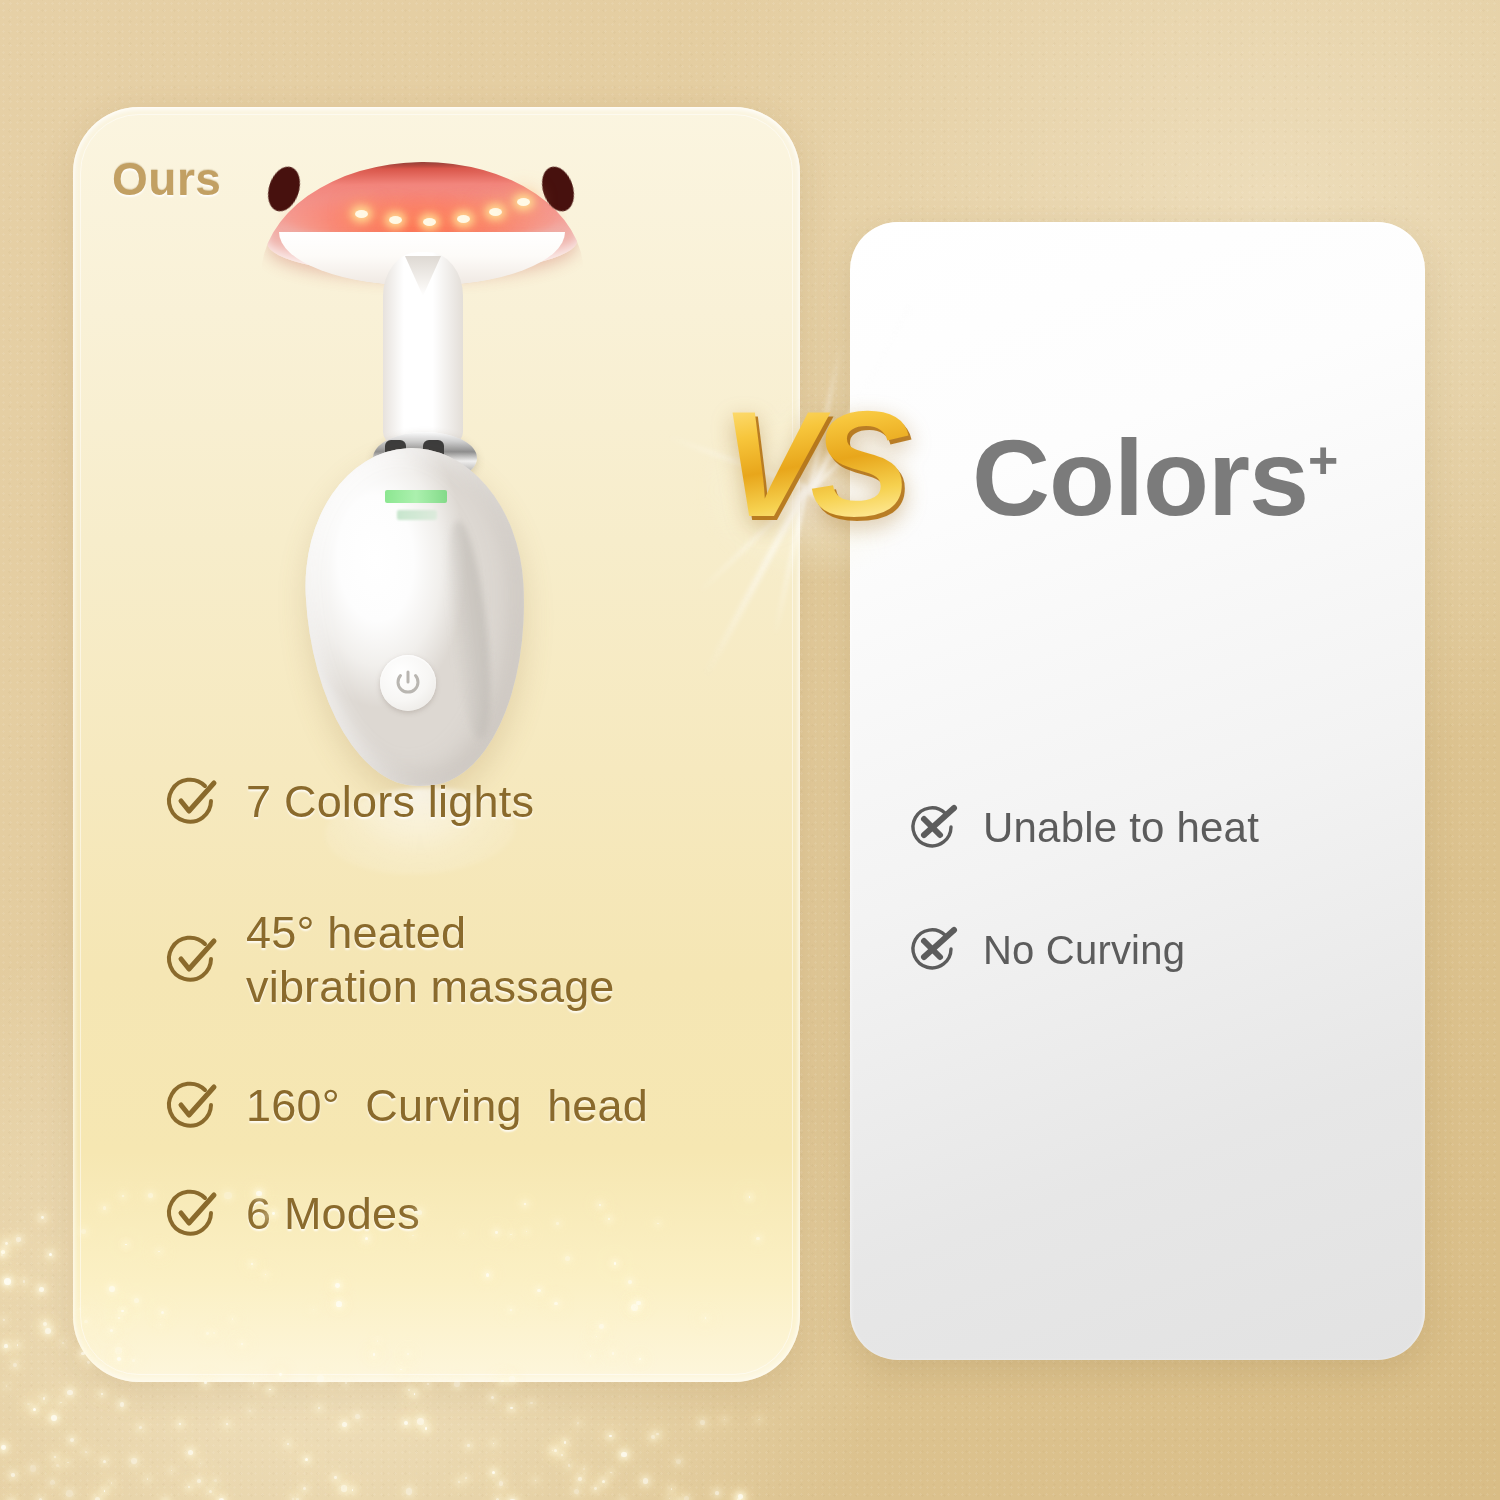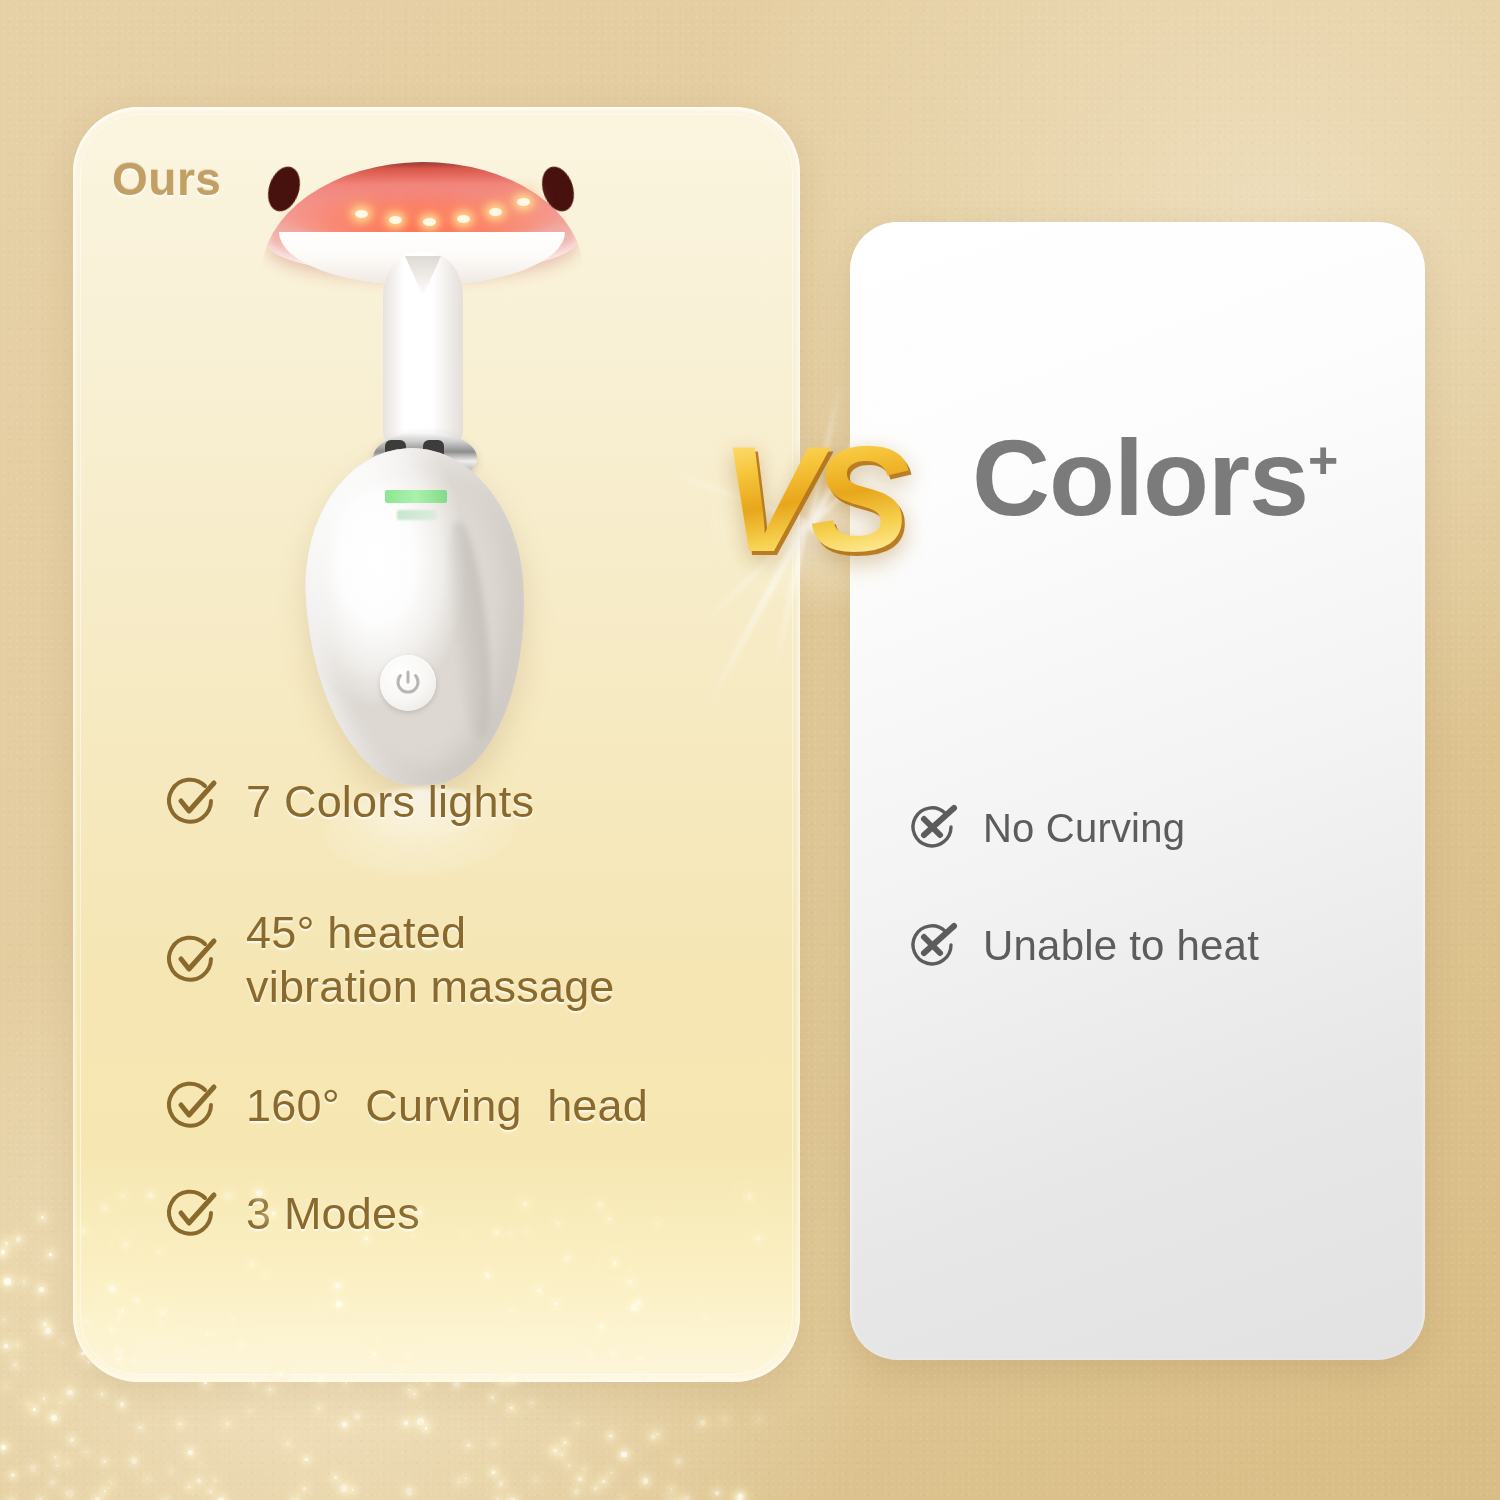--- a/index.html
+++ b/index.html
@@ -159,21 +159,21 @@
   .other-plus{font-size:52px; vertical-align:super; font-weight:bold; letter-spacing:0;}
 
   .list-right{position:absolute; left:905px; top:800px; width:500px;}
   .rrow{display:flex; align-items:center;}
   .rrow .ic{flex:0 0 56px; height:56px; display:flex; align-items:center; justify-content:center;}
   .rrow .tx{font-size:42px; color:#5c5c5c; letter-spacing:.2px; padding-left:22px; white-space:pre;}
   .q1{margin-bottom:66px;} .q2{margin-bottom:66px;} .q3{margin-bottom:62px;}
   .rrow.small .tx{font-size:40px;}
 
   
-  .vs-wrap{position:absolute; left:660px; top:375px; width:300px; height:300px;}
+  .vs-wrap{position:absolute; left:660px; top:340px; width:300px; height:300px;}
   .ray{position:absolute; left:148px; top:150px; transform-origin:0 0; pointer-events:none;}
   .ray i{
     display:block; width:150px; height:4px;
     background:linear-gradient(90deg, rgba(255,255,255,.95) 0%, rgba(255,255,255,.55) 35%, rgba(255,255,255,0) 100%);
     filter:blur(2px); border-radius:3px;
   }
   .ray.long i{width:215px; height:6px;}
   .vs-text{
     position:absolute; left:0; top:38px; width:300px; text-align:center;
     font-size:150px; font-weight:bold; font-style:italic; letter-spacing:-10px;
@@ -261,52 +261,52 @@
     <span class="tx">160°  Curving  head</span>
   </div>
 
   <div class="row">
     <span class="ic">
       <svg width="56" height="56" viewBox="0 0 56 56">
         <path d="M41 12 A21 21 0 1 0 47 27" stroke="#8a6a2c" stroke-width="4" fill="none" stroke-linecap="round"></path>
         <path d="M17 27 L25 37 L50 9" stroke="#8a6a2c" stroke-width="5" fill="none" stroke-linecap="round" stroke-linejoin="round"></path>
       </svg>
     </span>
-    <span class="tx">3 Modes</span>
+    <span class="tx">6 Modes</span>
   </div>
 
 </div>
 
 <div class="panel-right"></div>
 
 <div class="other-title"><span>Colors</span><span class="other-plus">+</span></div>
 
 <div class="list-right">
 
+
+  <div class="rrow q2">
+    <span class="ic">
+      <svg width="52" height="52" viewBox="0 0 52 52">
+        <path d="M38 11 A19 19 0 1 0 44 25" stroke="#5c5c5c" stroke-width="3.4" fill="none" stroke-linecap="round"></path>
+        <path d="M17 17 L33 33" stroke="#5c5c5c" stroke-width="6" fill="none" stroke-linecap="round"></path>
+        <path d="M17 33 L47 6" stroke="#5c5c5c" stroke-width="6" fill="none" stroke-linecap="round"></path>
+      </svg>
+    </span>
+    <span class="tx">Unable to heat</span>
+  </div>
 
   <div class="rrow q3 small">
     <span class="ic">
       <svg width="52" height="52" viewBox="0 0 52 52">
         <path d="M38 11 A19 19 0 1 0 44 25" stroke="#5c5c5c" stroke-width="3.4" fill="none" stroke-linecap="round"></path>
         <path d="M17 17 L33 33" stroke="#5c5c5c" stroke-width="6" fill="none" stroke-linecap="round"></path>
         <path d="M17 33 L47 6" stroke="#5c5c5c" stroke-width="6" fill="none" stroke-linecap="round"></path>
       </svg>
     </span>
     <span class="tx">No Curving</span>
-  </div>
-
-  <div class="rrow q2">
-    <span class="ic">
-      <svg width="52" height="52" viewBox="0 0 52 52">
-        <path d="M38 11 A19 19 0 1 0 44 25" stroke="#5c5c5c" stroke-width="3.4" fill="none" stroke-linecap="round"></path>
-        <path d="M17 17 L33 33" stroke="#5c5c5c" stroke-width="6" fill="none" stroke-linecap="round"></path>
-        <path d="M17 33 L47 6" stroke="#5c5c5c" stroke-width="6" fill="none" stroke-linecap="round"></path>
-      </svg>
-    </span>
-    <span class="tx">Unable to heat</span>
   </div>
 
 
 </div>
 
 <div class="vs-wrap">
   <div class="ray long" style="transform:rotate(-62deg);">
       <i></i>
     </div>
   <div class="ray long" style="transform:rotate(118deg);">

